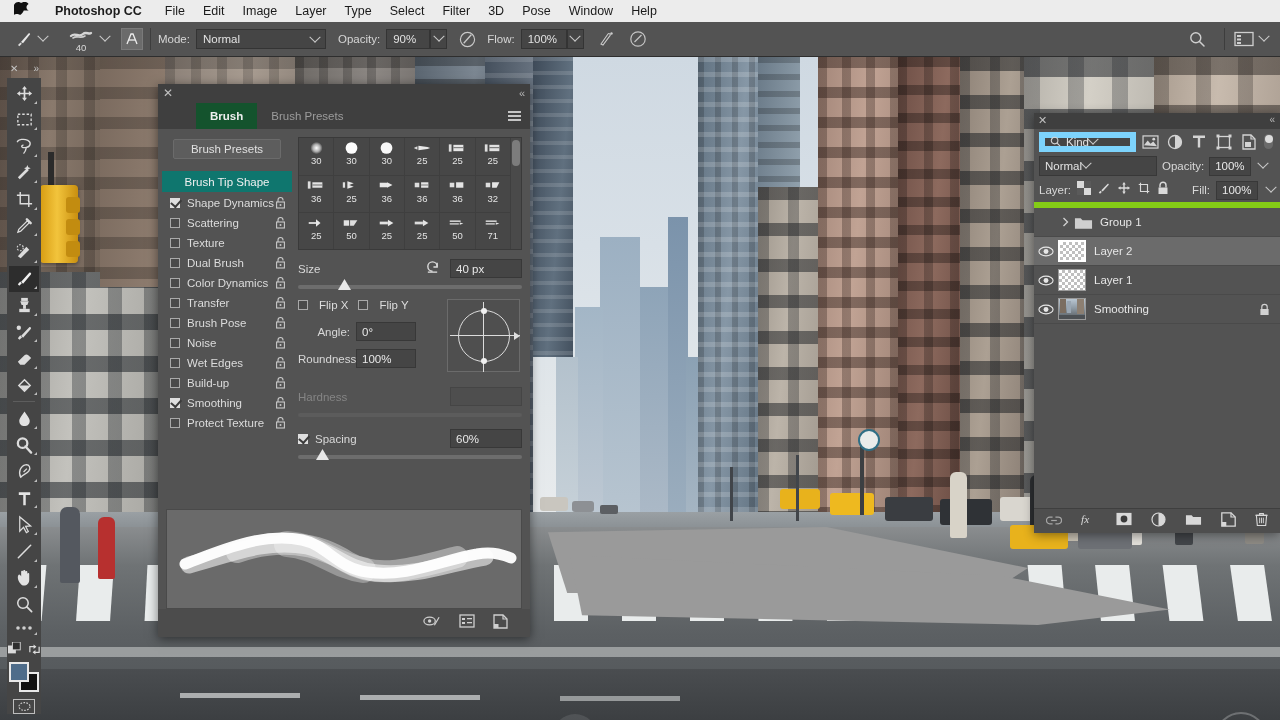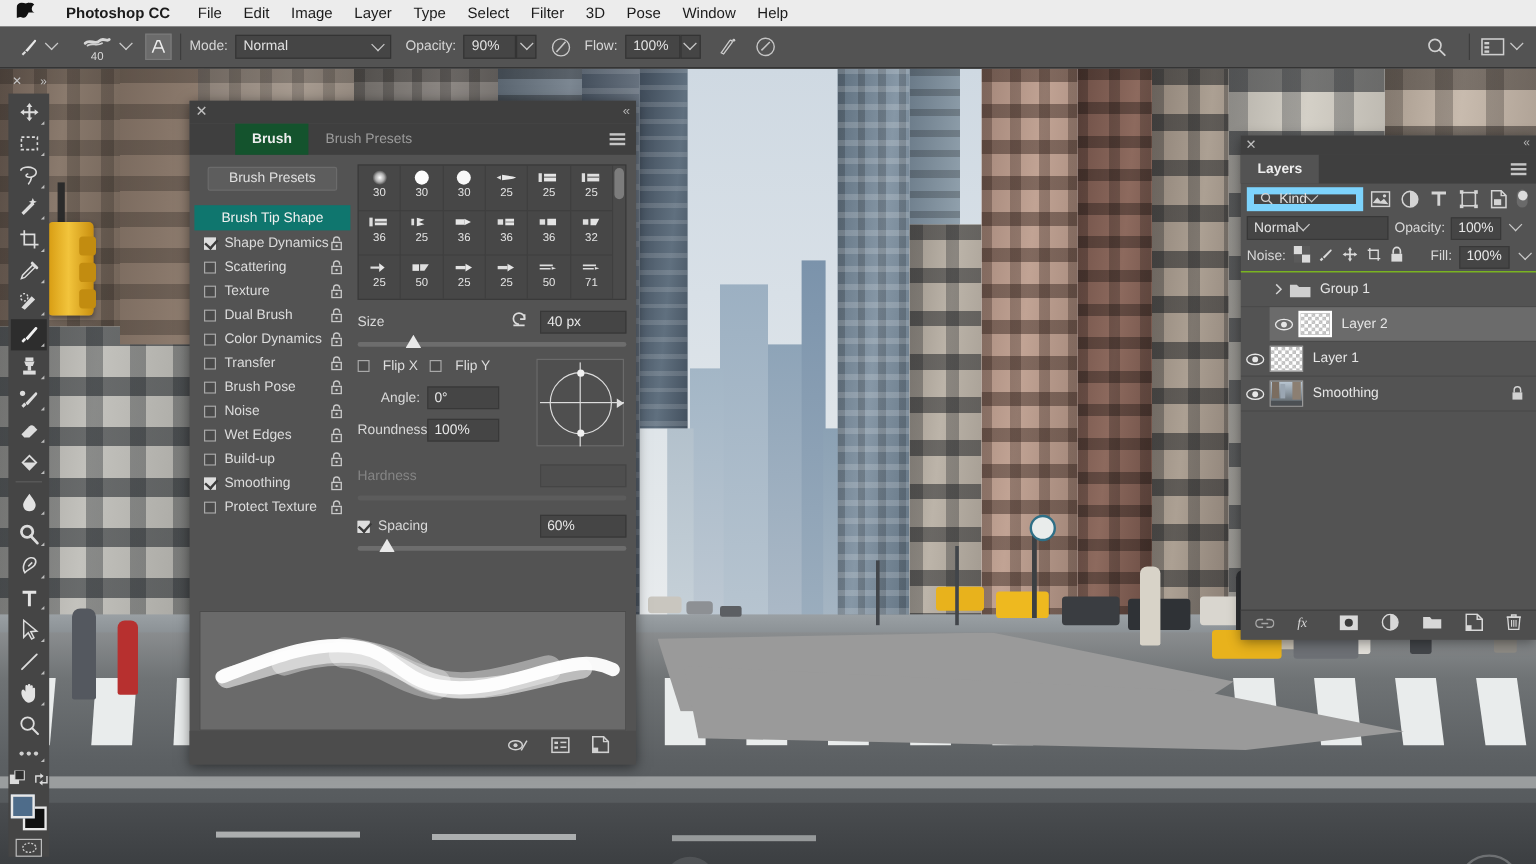--- a/index.html
+++ b/index.html
@@ -237,26 +237,26 @@
   .lp-toggle { width:13px; height:20px; display:flex; align-items:center; justify-content:center;}
   .lp-toggle .pill { width:9px; height:15px; border-radius:5px; background:#6a6a6a; position:relative;}
   .lp-toggle .pill:after { content:''; position:absolute; left:0.5px; top:0.5px; width:8px;height:8px;border-radius:50%; background:#dcdcdc;}
 
   .lp-blend { height:24px; display:flex; align-items:center; padding:0 5px; gap:5px;}
   .blend-sel { width:118px; height:20px; background:#454545; border:1px solid #383838;
     display:flex; align-items:center; padding:0 5px; color:#e2e2e2; font-size:11.5px; position:relative;}
   .lp-lock { height:24px; display:flex; align-items:center; padding:0 5px; gap:6px; }
   .lock-label { color:#d8d8d8; font-size:11.5px; }
 
-  .layer-list { flex:1; overflow:hidden; border-top:1px solid #84cc16; }
+  .layer-list { flex:1; overflow:hidden; border-top:6px solid #84cc16; }
   .layer-row {
     height:29px; display:flex; align-items:center; position:relative;
     border-bottom:1px solid #4a4a4a;
   }
-  .layer-row.sel { background:#6b6b6b;margin-left:24px; }
+  .layer-row.sel { background:#6b6b6b; }
   .eye-cell { width:24px; display:flex; align-items:center; justify-content:center; }
   .lyr-thumb { width:28px; height:22px; border:1px solid #9a9a9a; margin-right:8px; overflow:hidden; position:relative;}
   .lyr-thumb.active { border:2px solid #ffffff; }
   .checker {
     width:100%; height:100%;
     background-image:
       linear-gradient(45deg,#bfbfbf 25%,transparent 25%,transparent 75%,#bfbfbf 75%),
       linear-gradient(45deg,#bfbfbf 25%,transparent 25%,transparent 75%,#bfbfbf 75%);
     background-size:6px 6px; background-position:0 0,3px 3px; background-color:#ffffff;
   }
@@ -1142,28 +1142,20 @@
           </svg>
       </span>
     </div>
   </div>
 
   <div class="layers-panel">
     <div class="lp-topbar">
       <span class="lp-close">✕</span>
       <span class="lp-collapse">«</span>
     </div>
-    <div class="lp-tabs">
-      <div class="lp-tab">Layers</div>
-      <div class="lp-menu">
-          <i></i>
-          <i></i>
-          <i></i>
-        </div>
-    </div>
 
     <div class="lp-filter">
       <div class="kind-sel">
         <svg width="11" height="11" viewBox="0 0 12 12" style="margin-right:5px;">
             <circle cx="5" cy="5" r="3.6" stroke="#d2d2d2" stroke-width="1.2" fill="none"></circle>
             <path d="M7.8 7.8 L11 11" stroke="#d2d2d2" stroke-width="1.3"></path>
           </svg>
         <span>Kind</span>
         <span class="sel-chev chev-d"></span>
       </div>
@@ -1212,21 +1204,21 @@
         <span class="sel-chev chev-d"></span>
       </div>
       <span class="lock-label">Opacity:</span>
       <div class="field" style="width:42px;">
         <span>100%</span>
       </div>
       <span class="chev-d" style="margin-left:3px;"></span>
     </div>
 
     <div class="lp-lock">
-      <span class="lock-label">Noise:</span>
+      <span class="lock-label">Layer:</span>
       <span>
         <svg width="14" height="14" viewBox="0 0 14 14">
             <rect x="0" y="0" width="7" height="7" fill="#dadada"></rect>
             <rect x="7" y="7" width="7" height="7" fill="#dadada"></rect>
             <rect x="7" y="0" width="7" height="7" fill="#5a5a5a"></rect>
             <rect x="0" y="7" width="7" height="7" fill="#5a5a5a"></rect>
           </svg>
       </span>
       <span>
         <svg width="14" height="14" viewBox="0 0 16 16">

